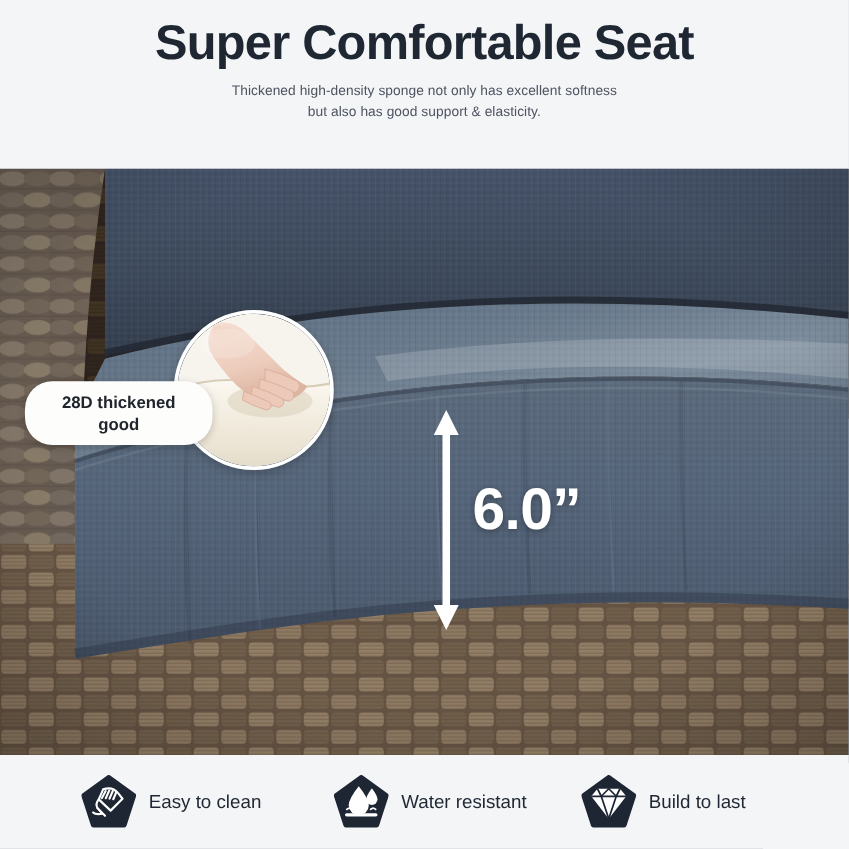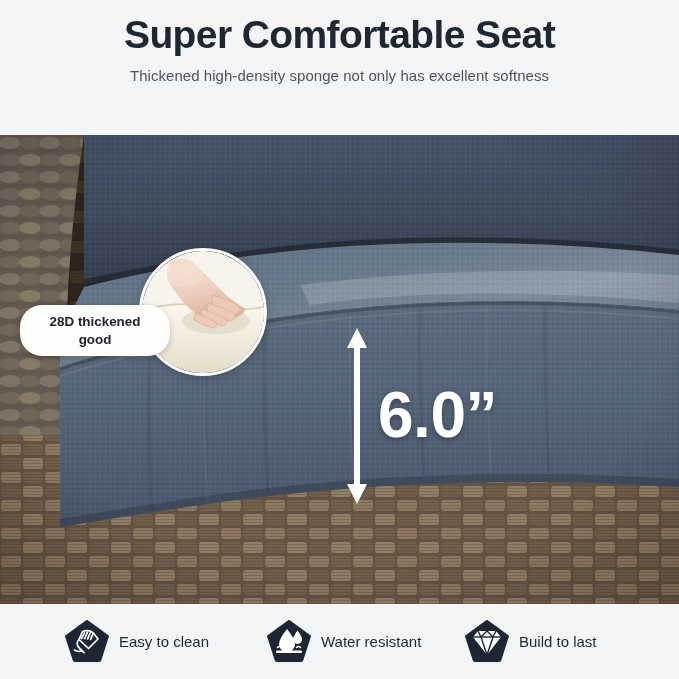--- a/index.html
+++ b/index.html
@@ -19,21 +19,21 @@
     padding-top:14px;box-sizing:border-box;
   }
   .title{
     font-size:39px;line-height:1.06;
     font-weight:bold;color:#1f2733;
     letter-spacing:-0.6px;text-align:center;
     margin:0;
   }
   .subtitle{
     margin:10px 0 0 0;
-    font-size:15px;line-height:1.52;
+    font-size:11px;line-height:1.52;
     color:#4d5360;text-align:center;
     font-weight:normal;letter-spacing:.05px;
   }
   .subtitle span{display:block;}
 
   
   .photo{
     position:absolute;left:0;top:135px;width:679px;height:469px;
     overflow:hidden;background:#4a5666;
   }
@@ -67,21 +67,21 @@
   }
 
   .dim-arrow{
     position:absolute;left:343px;top:328px;width:28px;height:176px;
     z-index:3;
   }
   .dim-arrow svg{display:block;}
 
   .dim-label{
     position:absolute;left:378px;top:383px;
-    font-size:64px;font-weight:bold;color:#ffffff;
+    font-size:47px;font-weight:bold;color:#ffffff;
     letter-spacing:-0.5px;line-height:1;
     text-shadow:0 2px 6px rgba(0,0,0,.30);
     z-index:3;
   }
 
   
   .features{
     position:absolute;left:0;top:604px;width:679px;height:75px;
     background:#f4f5f7;
     display:flex;align-items:center;
@@ -105,20 +105,21 @@
 </style>
 </head>
 <body>
 
 <div class="page">
 
   <div class="header">
     <h1 class="title">Super Comfortable Seat</h1>
     <p class="subtitle">
       <span>Thickened high-density sponge not only has excellent softness</span>
+      <span>but also has good support &amp; elasticity.</span>
     </p>
   </div>
 
   <div class="photo">
     <svg viewBox="0 0 679 469" xmlns="http://www.w3.org/2000/svg">
       <defs>
 
         <pattern id="weaveDark" x="0" y="0" width="46" height="30" patternUnits="userSpaceOnUse">
           <rect width="46" height="30" fill="#3b2e26"></rect>
           <rect x="1" y="1" width="21" height="12" rx="3" fill="#51402f"></rect>

